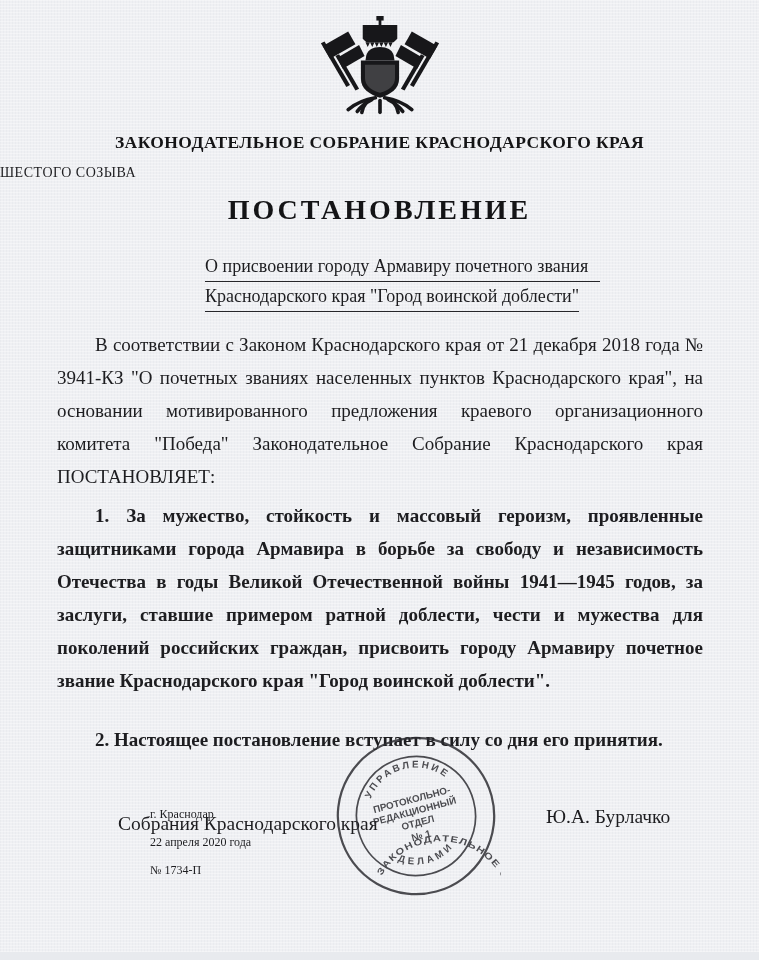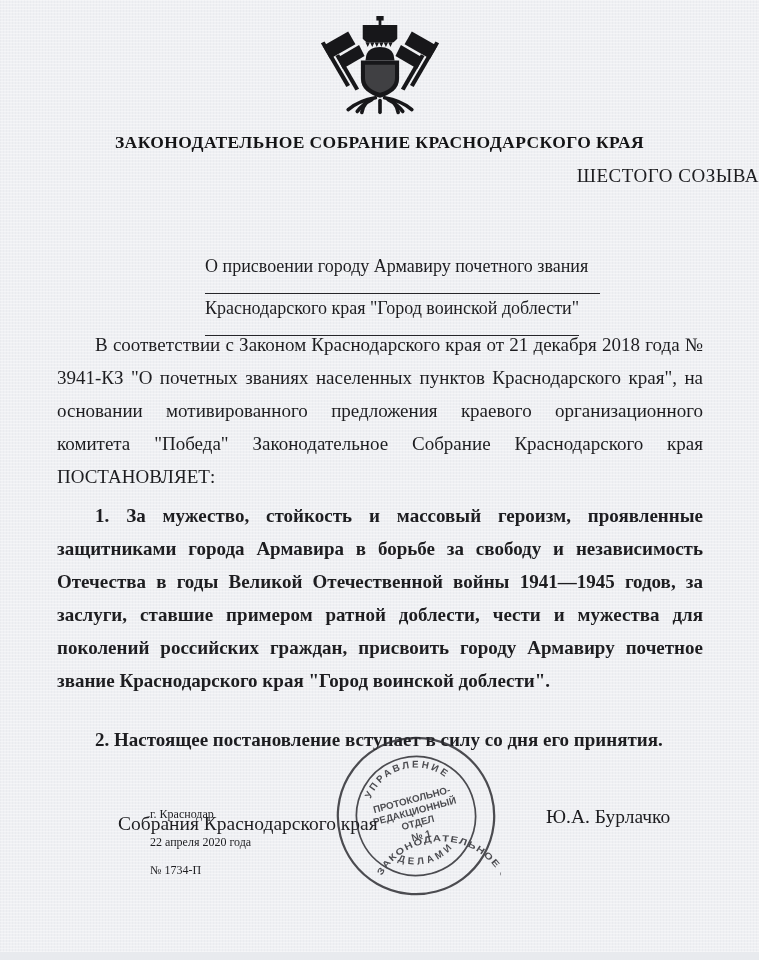--- a/index.html
+++ b/index.html
@@ -20,33 +20,33 @@
     position:absolute;left:50%;top:16px;transform:translateX(-50%);
     width:142px;height:100px;
   }
   .org-name{
     position:absolute;top:132px;left:0;width:100%;
     text-align:center;font-weight:bold;font-size:17.5px;
     letter-spacing:.4px;color:#141416;
   }
   .convocation{
     position:absolute;top:165px;left:0;width:100%;
-    text-align:right;font-size:19px;letter-spacing:.5px;
+    text-align:left;font-size:14px;letter-spacing:.5px;
   }
   .doc-type{
     position:absolute;top:194px;left:0;width:100%;
     text-align:center;font-weight:bold;font-size:28px;letter-spacing:3px;
     color:#141416;
   }
   .subject{
     position:absolute;left:205px;top:252px;
     font-size:18px;line-height:28px;white-space:nowrap;
   }
   .subject .u{
-    display:inline-block;border-bottom:1.5px solid #26262a;padding-bottom:13px;
+    display:inline-block;border-bottom:1.5px solid #26262a;padding-bottom:1px;
   }
   .subject .u.first{padding-right:12px;}
   .body-text{
     position:absolute;left:57px;top:328px;width:646px;
     font-size:19px;line-height:33px;text-align:justify;
   }
   .body-text p{margin:0;text-indent:38px;}
   .body-text p + p{margin-top:6px;font-weight:bold;}
   .body-text p.last{margin-top:26px;}
   .sig-position{
@@ -96,20 +96,21 @@
       <path d="M66 92 Q56 97 50 105"></path>
       <path d="M84 92 Q94 97 100 105"></path>
       <path d="M75 93 L75 106"></path>
       <path d="M60 95 Q56 100 55 106"></path>
       <path d="M90 95 Q94 100 95 106"></path>
     </g>
   </svg>
 
   <div class="org-name">ЗАКОНОДАТЕЛЬНОЕ СОБРАНИЕ КРАСНОДАРСКОГО КРАЯ</div>
   <div class="convocation">ШЕСТОГО СОЗЫВА</div>
+  <div class="doc-type">ПОСТАНОВЛЕНИЕ</div>
 
   <div class="subject">
     <span class="u first">О присвоении городу Армавиру почетного звания</span><br>
     <span class="u">Краснодарского края "Город воинской доблести"</span>
   </div>
 
   <div class="body-text">
     <p>В соответствии с Законом Краснодарского края от 21 декабря 2018 года № 3941-КЗ "О почетных званиях населенных пунктов Краснодарского края", на основании мотивированного предложения краевого организационного комитета "Победа" Законодательное Собрание Краснодарского края ПОСТАНОВЛЯЕТ:</p>
     <p>1. За мужество, стойкость и массовый героизм, проявленные защитниками города Армавира в борьбе за свободу и независимость Отечества в годы Великой Отечественной войны 1941—1945 годов, за заслуги, ставшие примером ратной доблести, чести и мужества для поколений российских граждан, присвоить городу Армавиру почетное звание Краснодарского края "Город воинской доблести".</p>
     <p class="last">2. Настоящее постановление вступает в силу со дня его принятия.</p>

